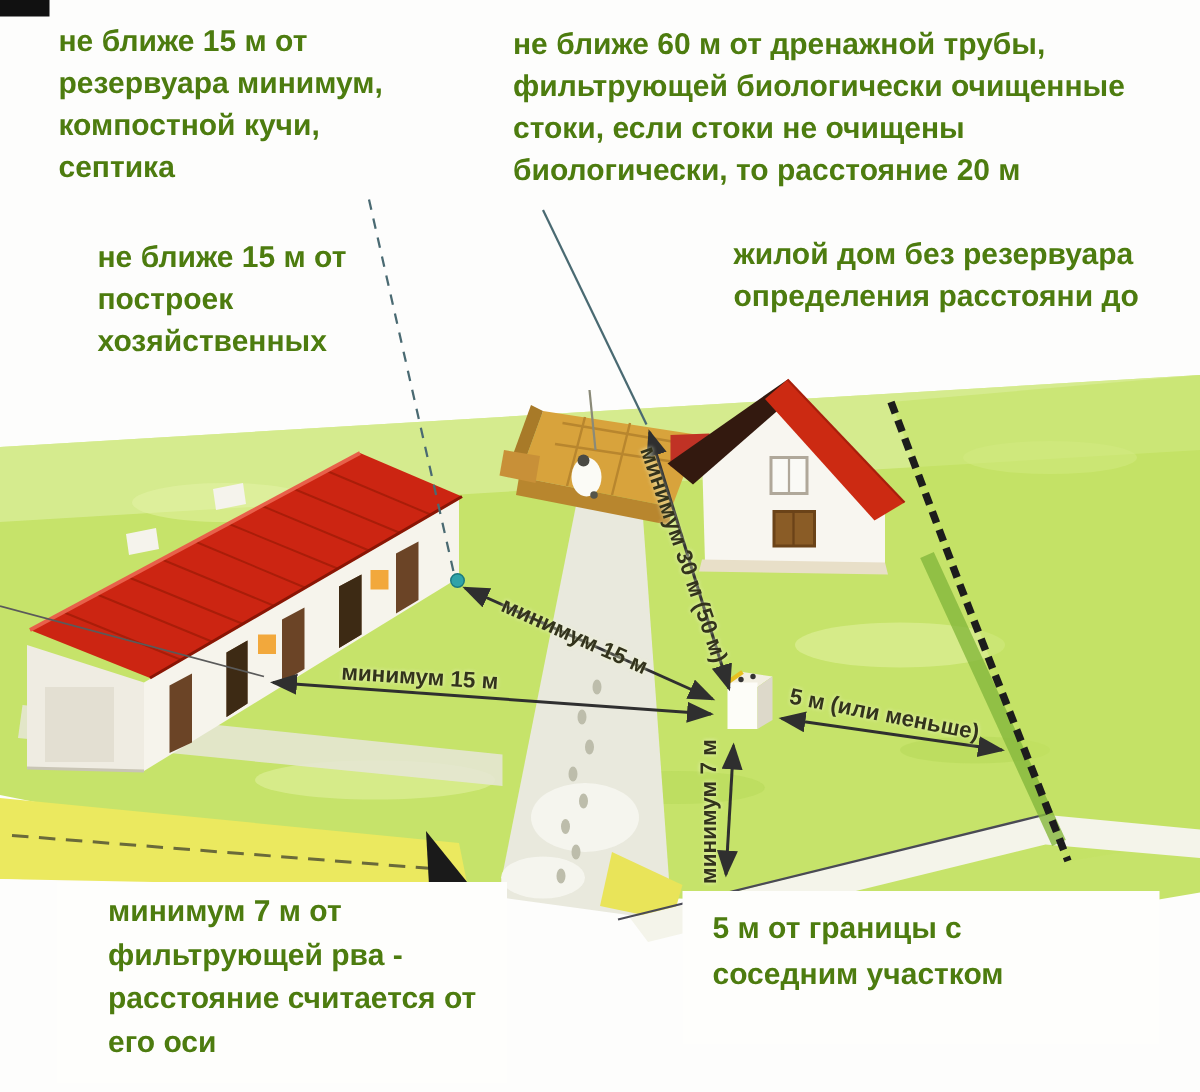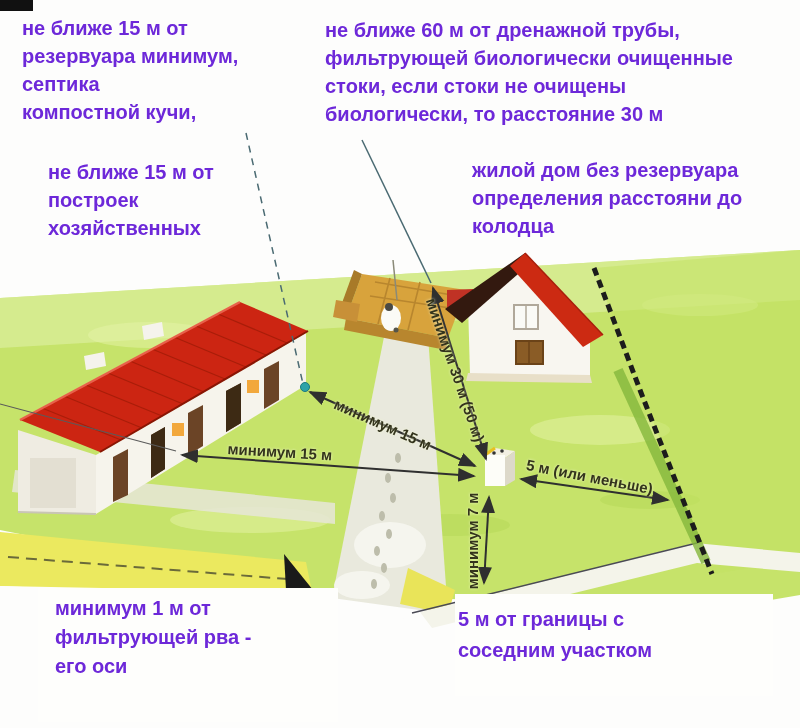--- a/index.html
+++ b/index.html
@@ -1,20 +1,20 @@
 <!DOCTYPE html>
 <html><head>
 <meta charset="utf-8">
 <style>
   html,body{margin:0;padding:0;}
   #stage{position:relative;width:800px;height:728px;background:#fdfdfc;overflow:hidden;
          font-family:"Liberation Sans",sans-serif;}
   #scene{position:absolute;left:0;top:0;width:800px;height:728px;}
-  .ann{position:absolute;font:700 20px/28px "Liberation Sans",sans-serif;color:#6d28d9;
-       white-space:nowrap;z-index:3;}
+  .ann{position:absolute;font:700 20px/28px "Liberation Sans",sans-serif;color:#4d7c0f;
+       white-space:nowrap;z-index:3;margin-left:17px;}
   .ann div{white-space:nowrap;}
   .dim{position:absolute;font:700 15px/16px "Liberation Sans",sans-serif;color:#33331c;
        white-space:nowrap;z-index:3;text-shadow:0 0 3px rgba(245,250,210,.85);}
   .label-box{position:absolute;background:#fefefc;z-index:2;}
   .corner-mark{position:absolute;left:0;top:0;width:33px;height:11px;background:#111;z-index:4;}
 </style>
 </head>
 <body>
 
 <div id="stage">
@@ -161,46 +161,46 @@
       <line x1="489" y1="497" x2="484" y2="583" marker-start="url(#ahr)" marker-end="url(#ah)"></line>
     </g>
   </svg>
 
   <div class="label-box" style="left:455px;top:594px;width:318px;height:102px;"></div>
   <div class="label-box" style="left:38px;top:588px;width:300px;height:134px;"></div>
 
   <div class="ann" style="left:22px;top:14px;">
     <div>не ближе 15 м от</div>
     <div>резервуара минимум,</div>
+    <div>компостной кучи,</div>
     <div>септика</div>
-    <div>компостной кучи,</div>
   </div>
 
   <div class="ann" style="left:325px;top:16px;">
     <div>не ближе 60 м от дренажной трубы,</div>
     <div>фильтрующей биологически очищенные</div>
     <div>стоки, если стоки не очищены</div>
-    <div>биологически, то расстояние 30 м</div>
+    <div>биологически, то расстояние 20 м</div>
   </div>
 
   <div class="ann" style="left:48px;top:158px;">
     <div>не ближе 15 м от</div>
     <div>построек</div>
     <div>хозяйственных</div>
   </div>
 
   <div class="ann" style="left:472px;top:156px;">
     <div>жилой дом без резервуара</div>
     <div>определения расстояни до</div>
-    <div>колодца</div>
   </div>
 
   <div class="ann" style="left:55px;top:594px;line-height:29px;">
-    <div>минимум 1 м от</div>
+    <div>минимум 7 м от</div>
     <div>фильтрующей рва -</div>
+    <div>расстояние считается от</div>
     <div>его оси</div>
   </div>
 
   <div class="ann" style="left:458px;top:604px;line-height:31px;">
     <div>5 м от границы с</div>
     <div>соседним участком</div>
   </div>
 
   <div class="dim" style="left:338px;top:396px;transform:rotate(24deg);transform-origin:left top;">минимум 15 м</div>
 

